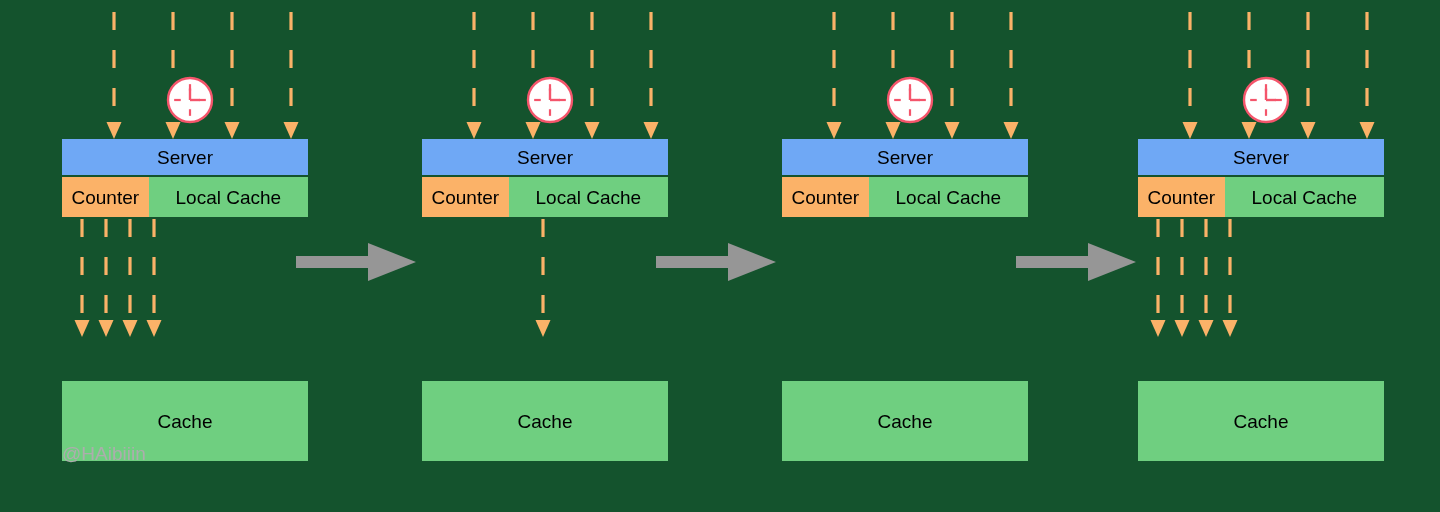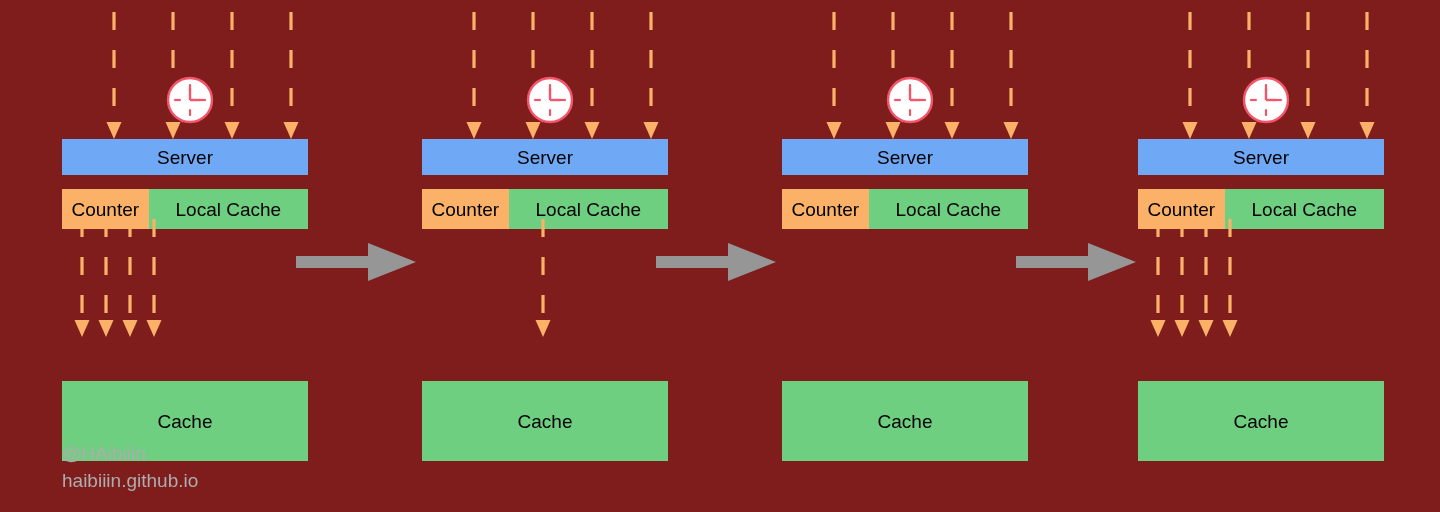--- a/index.html
+++ b/index.html
@@ -12,21 +12,21 @@
     height: 512px;
     font-family: "Liberation Sans", sans-serif;
     overflow: hidden;
     position: relative;
   }
 
   #canvas {
     position: relative;
     width: 1440px;
     height: 512px;
-    background: #7f1d1d;
+    background: #14532d;
   }
 
   .panel {
     position: absolute;
     top: 0;
     width: 246px;
     height: 420px;
   }
 
   
@@ -44,21 +44,21 @@
   }
   .server-label {
     font-size: 19px;
     color: #000000;
     line-height: 1;
   }
 
   .sub-row {
     position: absolute;
     left: 0;
-    top: 189px;
+    top: 177px;
     width: 246px;
     height: 40px;
     display: flex;
     box-sizing: border-box;
   }
   .counter-box {
     width: 93px;
     background: #FBB268;
     display: flex;
     align-items: center;
@@ -342,15 +342,14 @@
         <polygon points="0,13 72,13 72,0 120,19 72,38 72,25 0,25" fill="#969696"></polygon>
       </svg></div>
     <div class="stage-arrow" style="left: 656px;"><svg viewBox="0 0 120 38" width="120" height="38">
         <polygon points="0,13 72,13 72,0 120,19 72,38 72,25 0,25" fill="#969696"></polygon>
       </svg></div>
     <div class="stage-arrow" style="left: 1016px;"><svg viewBox="0 0 120 38" width="120" height="38">
         <polygon points="0,13 72,13 72,0 120,19 72,38 72,25 0,25" fill="#969696"></polygon>
       </svg></div>
     <div class="watermark">
       <div>@HAibiiin</div>
-      <div>haibiiin.github.io</div>
     </div>
   </div>
 
 </body></html>

